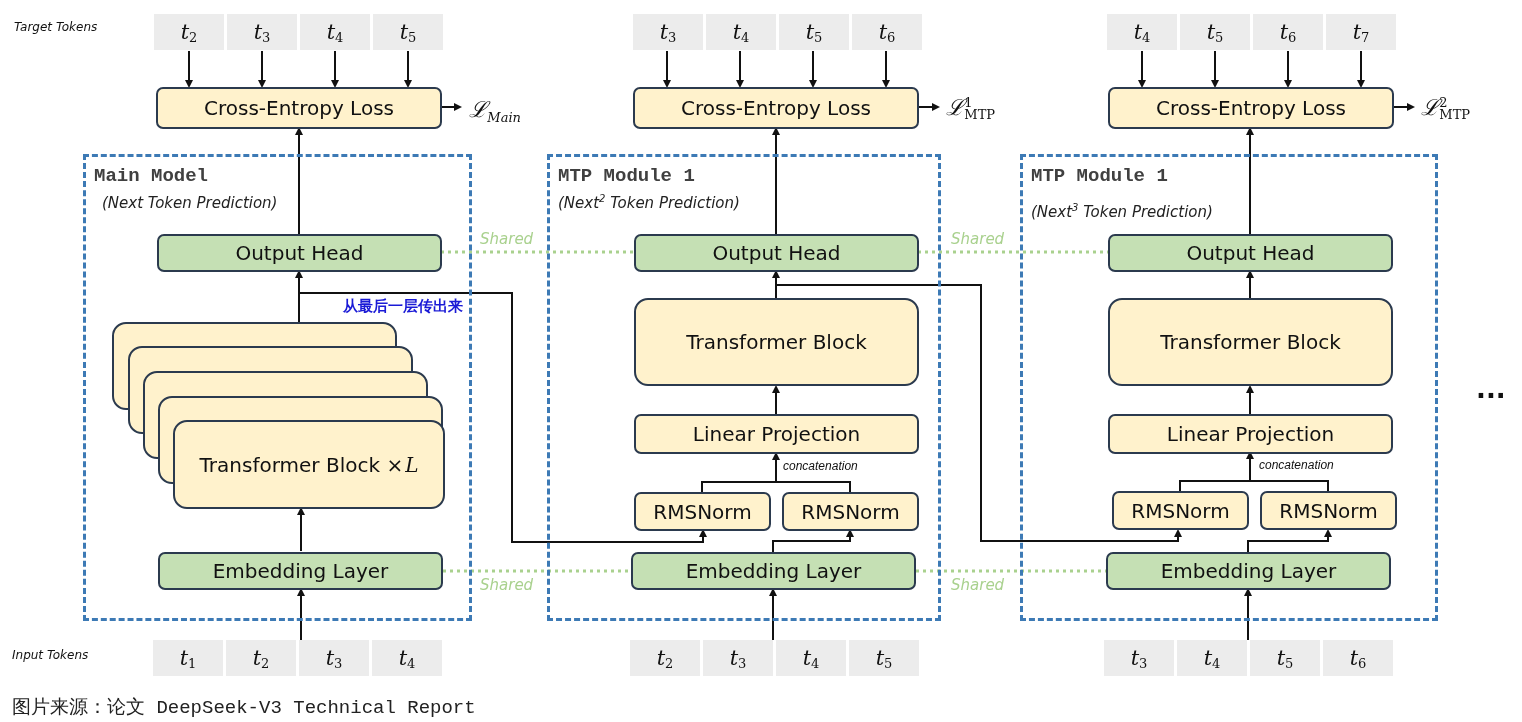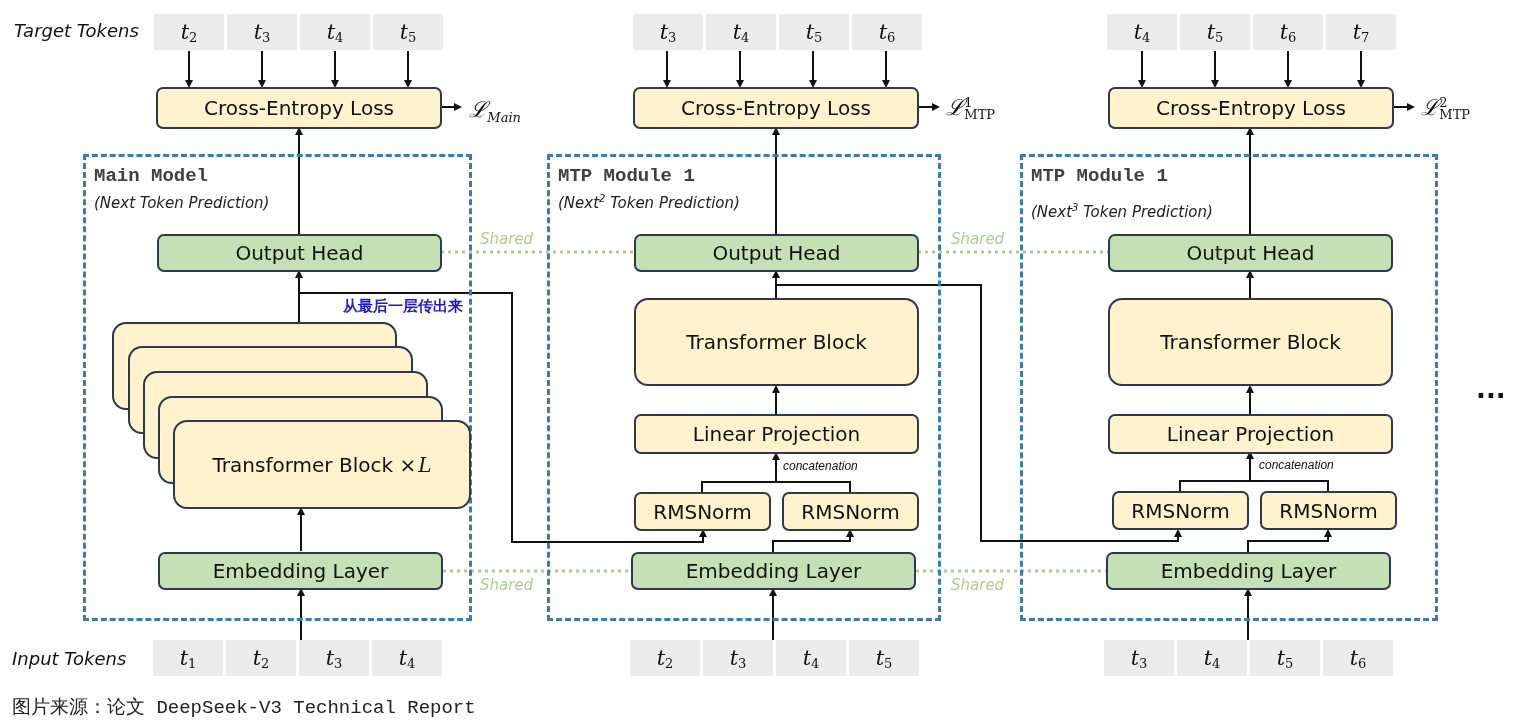--- a/index.html
+++ b/index.html
@@ -8,21 +8,21 @@
   .yellow { background:#fff2cc; }
   .green { background:#c5e0b4;text-align:center; }
   .tb { border-radius:14px;text-align:center; }
   .lbl20 { font-size:20px; }
   .tok { position:absolute; background:#ececec; width:70px; height:36px; display:flex; align-items:center; justify-content:center; font-family:"DejaVu Serif", serif; font-style:italic; font-size:21px; color:#111; }
   .tok sub { font-style:normal; font-size:13px; position:relative; top:5px; vertical-align:baseline; }
   .dashbox { position:absolute; box-sizing:border-box; border:3px dashed #3d7ab5; }
   .title { position:absolute; font-family:Liberation Mono, monospace; font-weight:bold; font-size:19px; color:#404040; }
   .subtitle { position:absolute; font-family:"DejaVu Sans", sans-serif; font-style:italic; font-size:15px; color:#222; }
   .subtitle sup { font-size:10px; }
-  .rowlabel { position:absolute; font-family:"DejaVu Sans", sans-serif; font-style:italic; font-size:18px; color:#111; }
+  .rowlabel { position:absolute; font-family:"DejaVu Sans", sans-serif; font-style:italic; font-size:12px; color:#111; }
   .loss { position:absolute; font-family:"DejaVu Serif", serif; font-style:italic; font-size:22px; color:#111; }
   .loss sub { font-size:13px; }
   .shared { position:absolute; font-family:"DejaVu Sans", sans-serif; font-style:italic; font-size:15px; color:#a9d18e; }
   .concat { position:absolute; font-family:Liberation Sans, sans-serif; font-style:italic; font-size:12px; color:#111; }
   .annot { position:absolute; font-family:"DejaVu Sans", sans-serif; font-weight:bold; font-size:15px; color:#1a1ad6; }
   .caption { position:absolute; font-family:Liberation Mono, monospace; font-size:19px; color:#222; }
   .ellipsis { position:absolute; font-family:"DejaVu Sans", sans-serif; font-weight:bold; font-size:26px; color:#111; }
   svg.wires { position:absolute; left:0; top:0; }
 </style>
 </head>
@@ -101,21 +101,21 @@
 </svg>
 
 <div class="rowlabel" style="left:14px; top:20px;">Target Tokens</div>
 <div class="rowlabel" style="left:12px; top:648px;">Input Tokens</div>
 
 <div class="dashbox" style="left:83px; top:154px; width:389px; height:467px;"></div>
 <div class="dashbox" style="left:547px; top:154px; width:394px; height:467px;"></div>
 <div class="dashbox" style="left:1020px; top:154px; width:418px; height:467px;"></div>
 
 <div class="title" style="left:94px; top:165px;">Main Model</div>
-<div class="subtitle" style="left:94px; top:194px;"><span>(Next Token Prediction)</span></div>
+<div class="subtitle" style="left:102px; top:194px;"><span>(Next Token Prediction)</span></div>
 <div class="title" style="left:558px; top:165px;">MTP Module 1</div>
 <div class="subtitle" style="left:558px; top:193px;"><span>(Next</span><sup>2</sup><span> Token Prediction)</span></div>
 <div class="title" style="left:1031px; top:165px;">MTP Module 1</div>
 <div class="subtitle" style="left:1031px; top:202px;"><span>(Next</span><sup>3</sup><span> Token Prediction)</span></div>
 
 <div class="tok" style="left:154px; top:14px;">
     <span>t</span>
     <sub>2</sub>
   </div>
 <div class="tok" style="left:227px; top:14px;">
@@ -187,21 +187,21 @@
 <div class="shared" style="left:951px; top:230px;">Shared</div>
 <div class="shared" style="left:480px; top:576px;">Shared</div>
 <div class="shared" style="left:951px; top:576px;">Shared</div>
 
 <div class="annot" style="left:343px; top:297px;">从最后一层传出来</div>
 
 <div class="box yellow tb" style="left:112px; top:322px; width:285px; height:88px;"></div>
 <div class="box yellow tb" style="left:128px; top:346px; width:285px; height:88px;"></div>
 <div class="box yellow tb" style="left:143px; top:371px; width:285px; height:88px;"></div>
 <div class="box yellow tb" style="left:158px; top:396px; width:285px; height:88px;"></div>
-<div class="box yellow tb lbl20" style="left:173px; top:420px; width:298px; height:89px;">
+<div class="box yellow tb lbl20" style="left:173px; top:420px; width:272px; height:89px;">
     <span>Transformer Block × </span>
     <span style="font-family:'DejaVu Serif', serif; font-style:italic; margin-left:2px;">L</span>
   </div>
 
 <div class="box yellow tb lbl20" style="left:634px; top:298px; width:285px; height:88px;">Transformer Block</div>
 <div class="box yellow tb lbl20" style="left:1108px; top:298px; width:285px; height:88px;">Transformer Block</div>
 
 <div class="box yellow lbl20" style="left:634px; top:414px; width:285px; height:40px;">Linear Projection</div>
 <div class="box yellow lbl20" style="left:1108px; top:414px; width:285px; height:40px;">Linear Projection</div>
 

